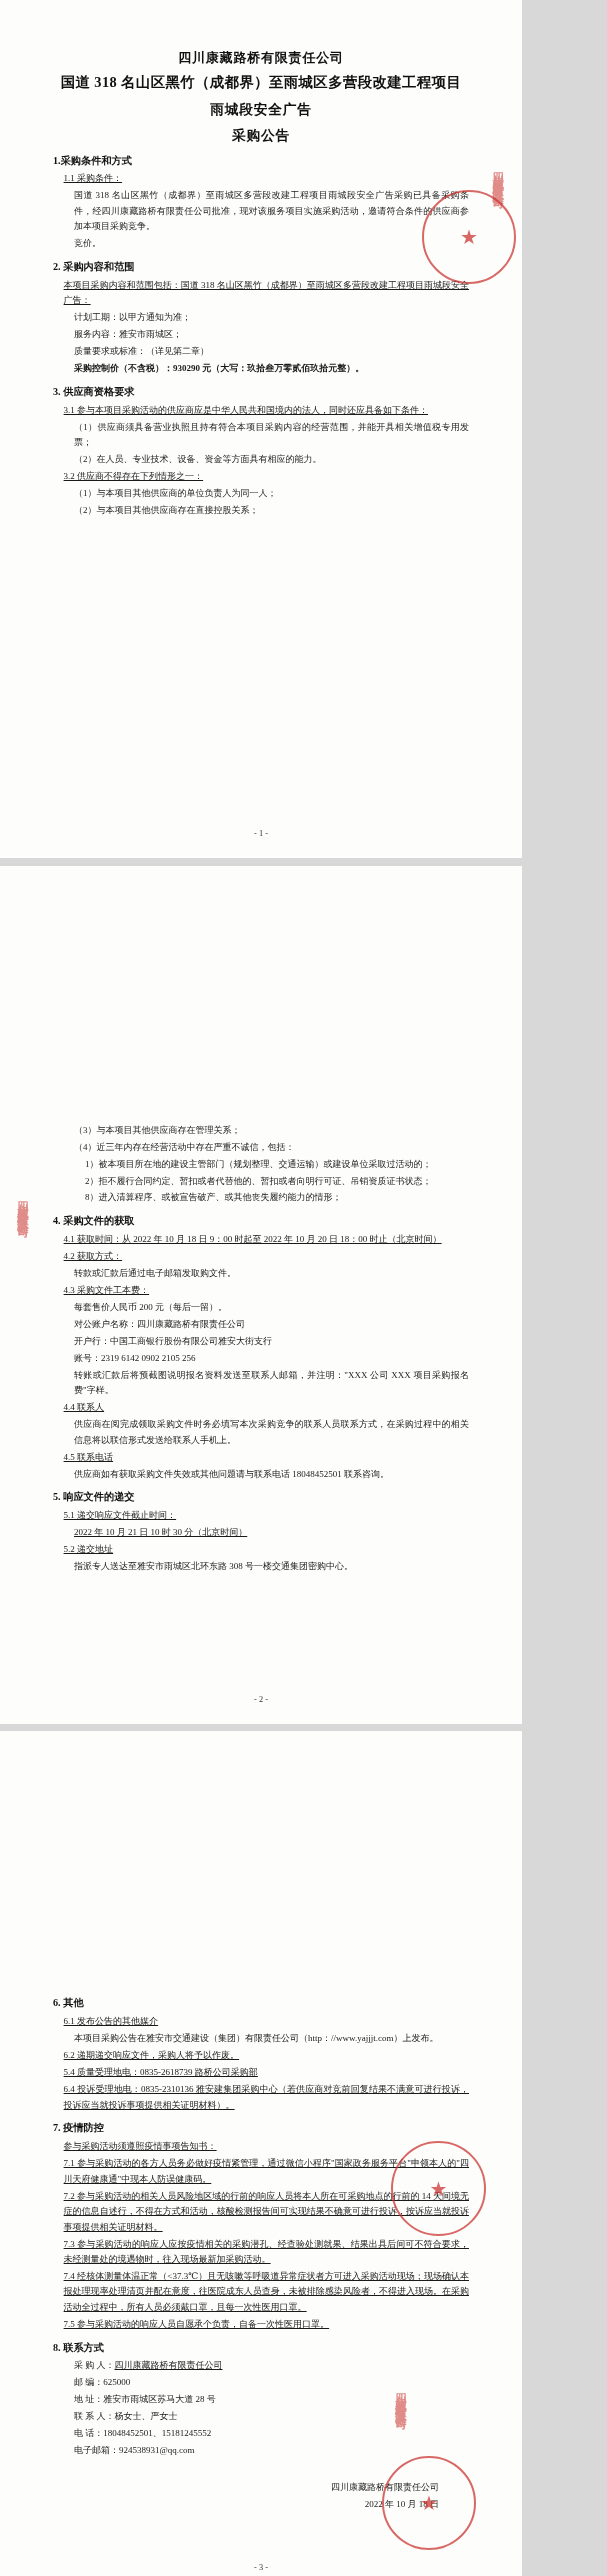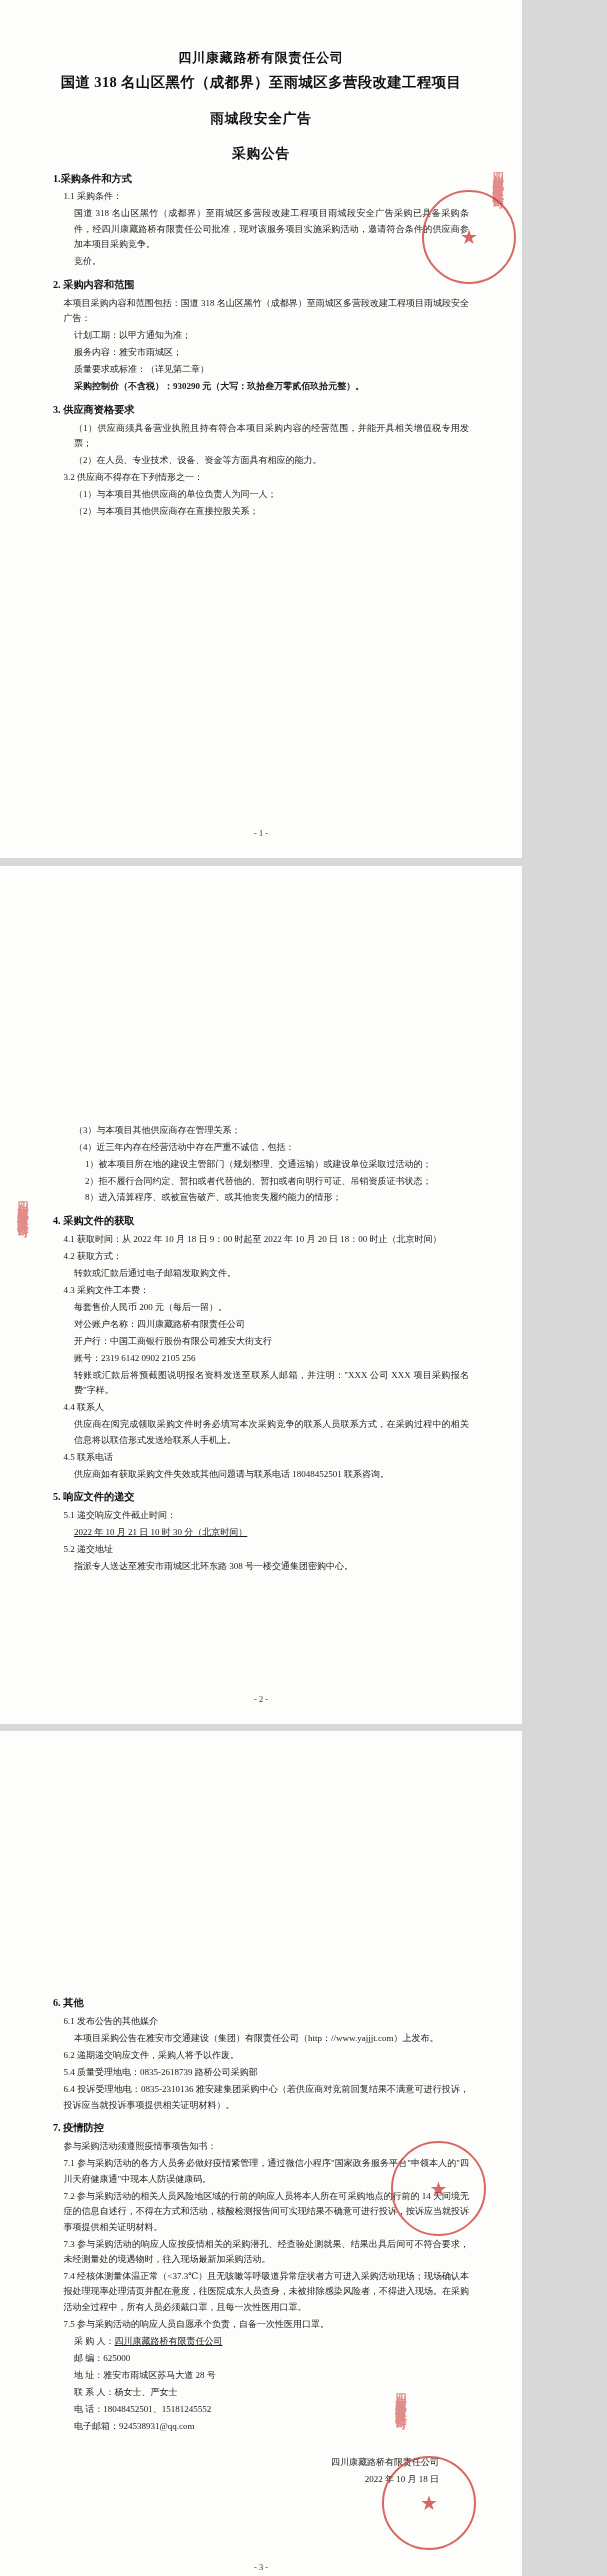--- a/index.html
+++ b/index.html
@@ -14,31 +14,31 @@
   .p3{height:861px;padding:29px 53px 0 53px;}
   .company{
     text-align:center;font-size:13px;font-weight:bold;letter-spacing:0.8px;
     margin-top:20px;margin-bottom:4.6px;color:#111;
   }
   .title{
     text-align:center;font-size:14.4px;font-weight:bold;line-height:1.5;
     letter-spacing:0.4px;color:#111;
   }
   .subtitle{
-    text-align:center;font-size:13.7px;font-weight:bold;margin-top:17px;
+    text-align:center;font-size:13.7px;font-weight:bold;margin-top:8px;
     letter-spacing:0.8px;color:#111;
   }
   .h2{
     font-size:10.2px;font-weight:bold;margin:8.3px 0 3.8px 0;color:#111;
   }
   p.t{
     font-size:9px;line-height:1.72;margin:0 0 1.5px 0;color:#1a1a1a;
     text-align:justify;
   }
-  .ind1{text-indent:0;padding-left:10.6px;}
+  .ind1{text-indent:0;padding-left:10.6px;text-decoration:underline;}
   .ind2{padding-left:21px;}
   .ind3{padding-left:32px;}
   .u{text-decoration:underline;}
   .b{font-weight:bold;}
   .pg{
     position:absolute;bottom:20px;left:0;width:100%;text-align:center;
     font-size:8.3px;color:#333;
   }
   .sign{
     margin-top:20px;text-align:right;padding-right:30px;font-size:9px;
@@ -76,20 +76,21 @@
     <p class="t ind2">竞价。</p>
 
     <div class="h2">2. 采购内容和范围</div>
     <p class="t ind1">本项目采购内容和范围包括：国道 318 名山区黑竹（成都界）至雨城区多营段改建工程项目雨城段安全广告：</p>
     <p class="t ind2">计划工期：以甲方通知为准；</p>
     <p class="t ind2">服务内容：雅安市雨城区；</p>
     <p class="t ind2">质量要求或标准：（详见第二章）</p>
     <p class="t ind2 b">采购控制价（不含税）：930290 元（大写：玖拾叁万零贰佰玖拾元整）。</p>
 
     <div class="h2">3. 供应商资格要求</div>
+    <p class="t ind1">3.1 参与本项目采购活动的供应商应是中华人民共和国境内的法人，同时还应具备如下条件：</p>
     <p class="t ind2">（1）供应商须具备营业执照且持有符合本项目采购内容的经营范围，并能开具相关增值税专用发票；</p>
     <p class="t ind2">（2）在人员、专业技术、设备、资金等方面具有相应的能力。</p>
     <p class="t ind1">3.2 供应商不得存在下列情形之一：</p>
     <p class="t ind2">（1）与本项目其他供应商的单位负责人为同一人；</p>
     <p class="t ind2">（2）与本项目其他供应商存在直接控股关系；</p>
 
     <div class="pg">- 1 -</div>
 
     <div class="seal" style="right:6px;top:190px;width:90px;height:90px;">
       <span class="star">★</span>
@@ -143,20 +144,21 @@
     <p class="t ind1">6.4 投诉受理地电：0835-2310136 雅安建集团采购中心（若供应商对竞前回复结果不满意可进行投诉，投诉应当就投诉事项提供相关证明材料）。</p>
 
     <div class="h2">7. 疫情防控</div>
     <p class="t ind1">参与采购活动须遵照疫情事项告知书：</p>
     <p class="t ind1">7.1 参与采购活动的各方人员务必做好疫情紧管理，通过微信小程序"国家政务服务平台"申领本人的"四川天府健康通"中现本人防误健康码。</p>
     <p class="t ind1">7.2 参与采购活动的相关人员风险地区域的行前的响应人员将本人所在可采购地点的行前的 14 天间境无症的信息自述行，不得在方式和活动，核酸检测报告间可实现结果不确意可进行投诉，按诉应当就投诉事项提供相关证明材料。</p>
     <p class="t ind1">7.3 参与采购活动的响应人应按疫情相关的采购潜孔、经查验处测就果、结果出具后间可不符合要求，未经测量处的境遇物时，往入现场最新加采购活动。</p>
     <p class="t ind1">7.4 经核体测量体温正常（&lt;37.3℃）且无咳嗽等呼吸道异常症状者方可进入采购活动现场；现场确认本报处理现率处理清页并配在意度，往医院成东人员查身，未被排除感染风险者，不得进入现场。在采购活动全过程中，所有人员必须戴口罩，且每一次性医用口罩。</p>
     <p class="t ind1">7.5 参与采购活动的响应人员自愿承个负责，自备一次性医用口罩。</p>
 
+    <div class="h2">8. 联系方式</div>
     <p class="t ind2">
       <span>采 购 人：</span><span class="u">四川康藏路桥有限责任公司</span>
     </p>
     <p class="t ind2">
       <span>邮  编：</span><span>625000</span>
     </p>
     <p class="t ind2">
       <span>地  址：</span><span>雅安市雨城区苏马大道 28 号</span>
     </p>
     <p class="t ind2">

